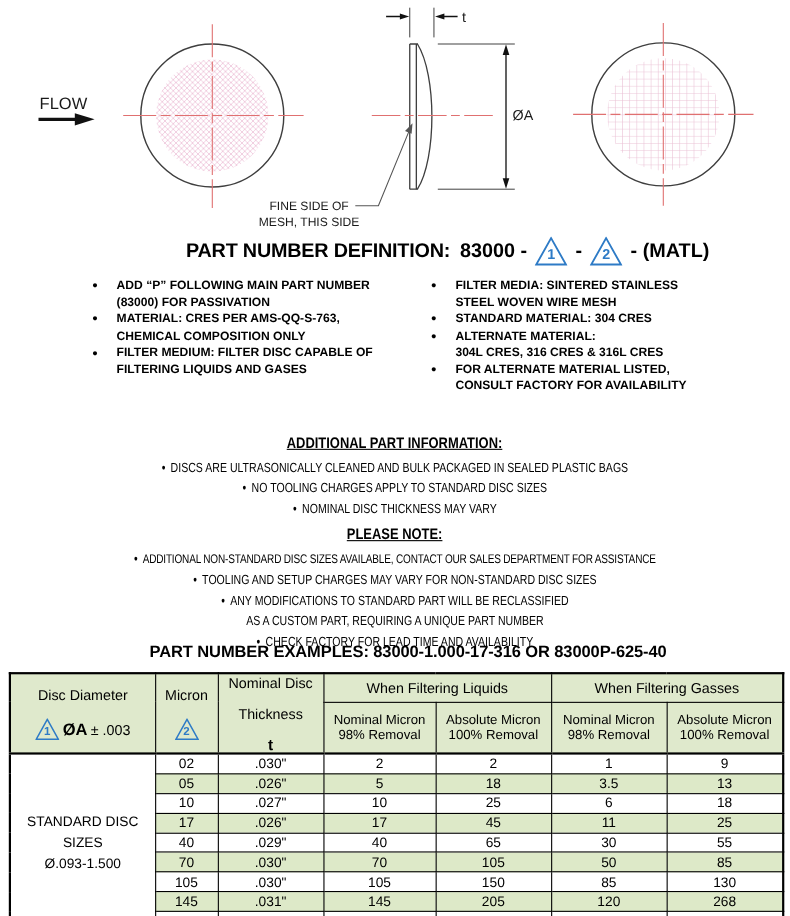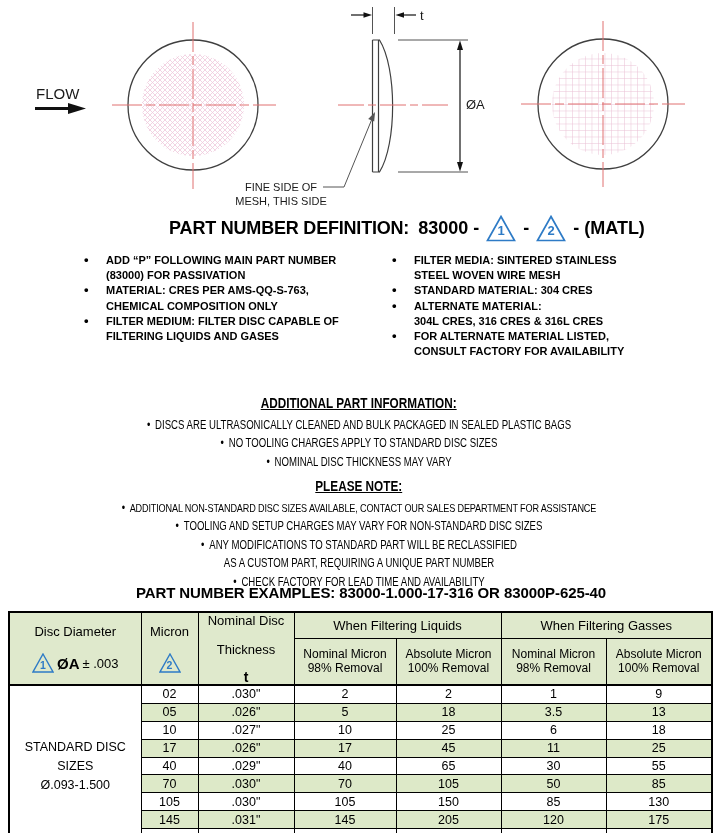--- a/index.html
+++ b/index.html
@@ -318,21 +318,21 @@
           <td>150</td>
           <td>85</td>
           <td>130</td>
         </tr>
         <tr>
           <td>145</td>
           <td>.031"</td>
           <td>145</td>
           <td>205</td>
           <td>120</td>
-          <td>175</td>
+          <td>268</td>
         </tr>
         <tr>
           <td>250</td>
           <td>.022"</td>
           <td>250</td>
           <td>350</td>
           <td>200</td>
           <td>300</td>
         </tr>
       </tbody>

